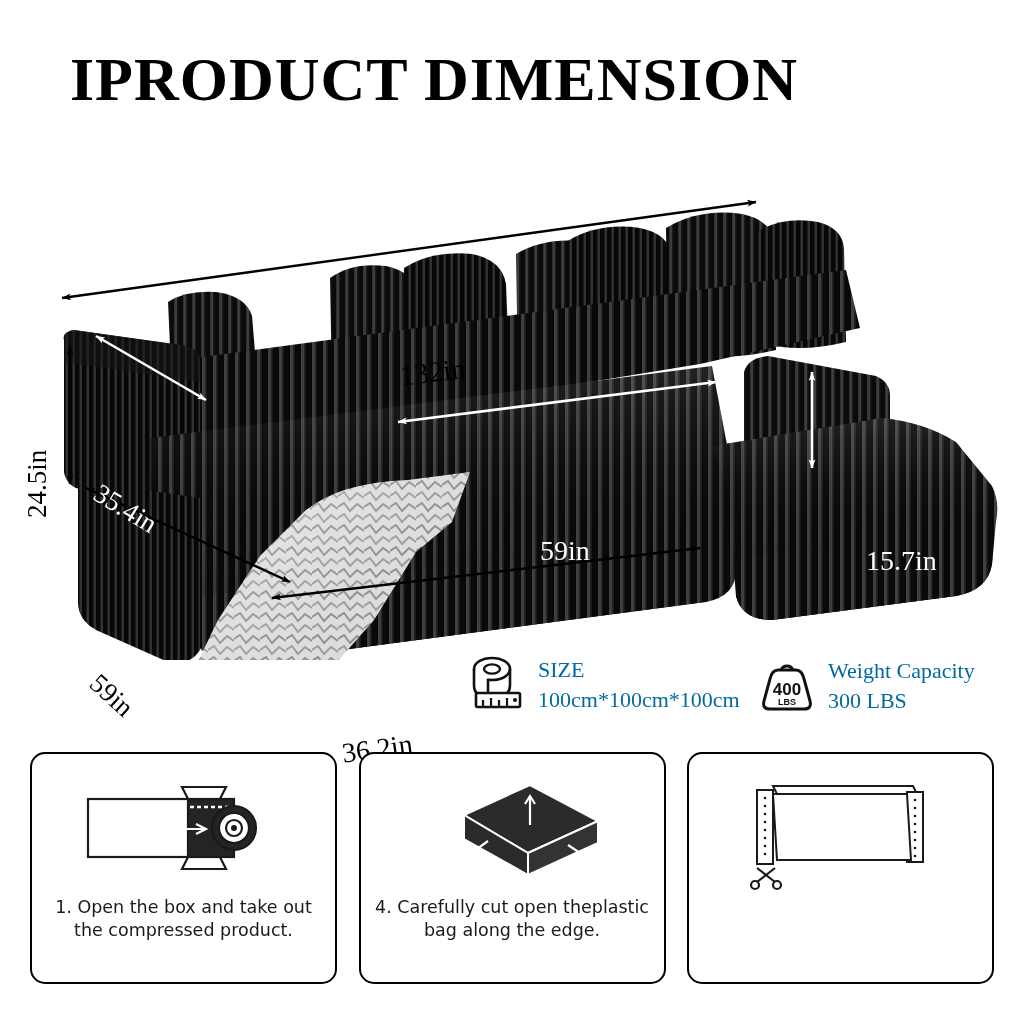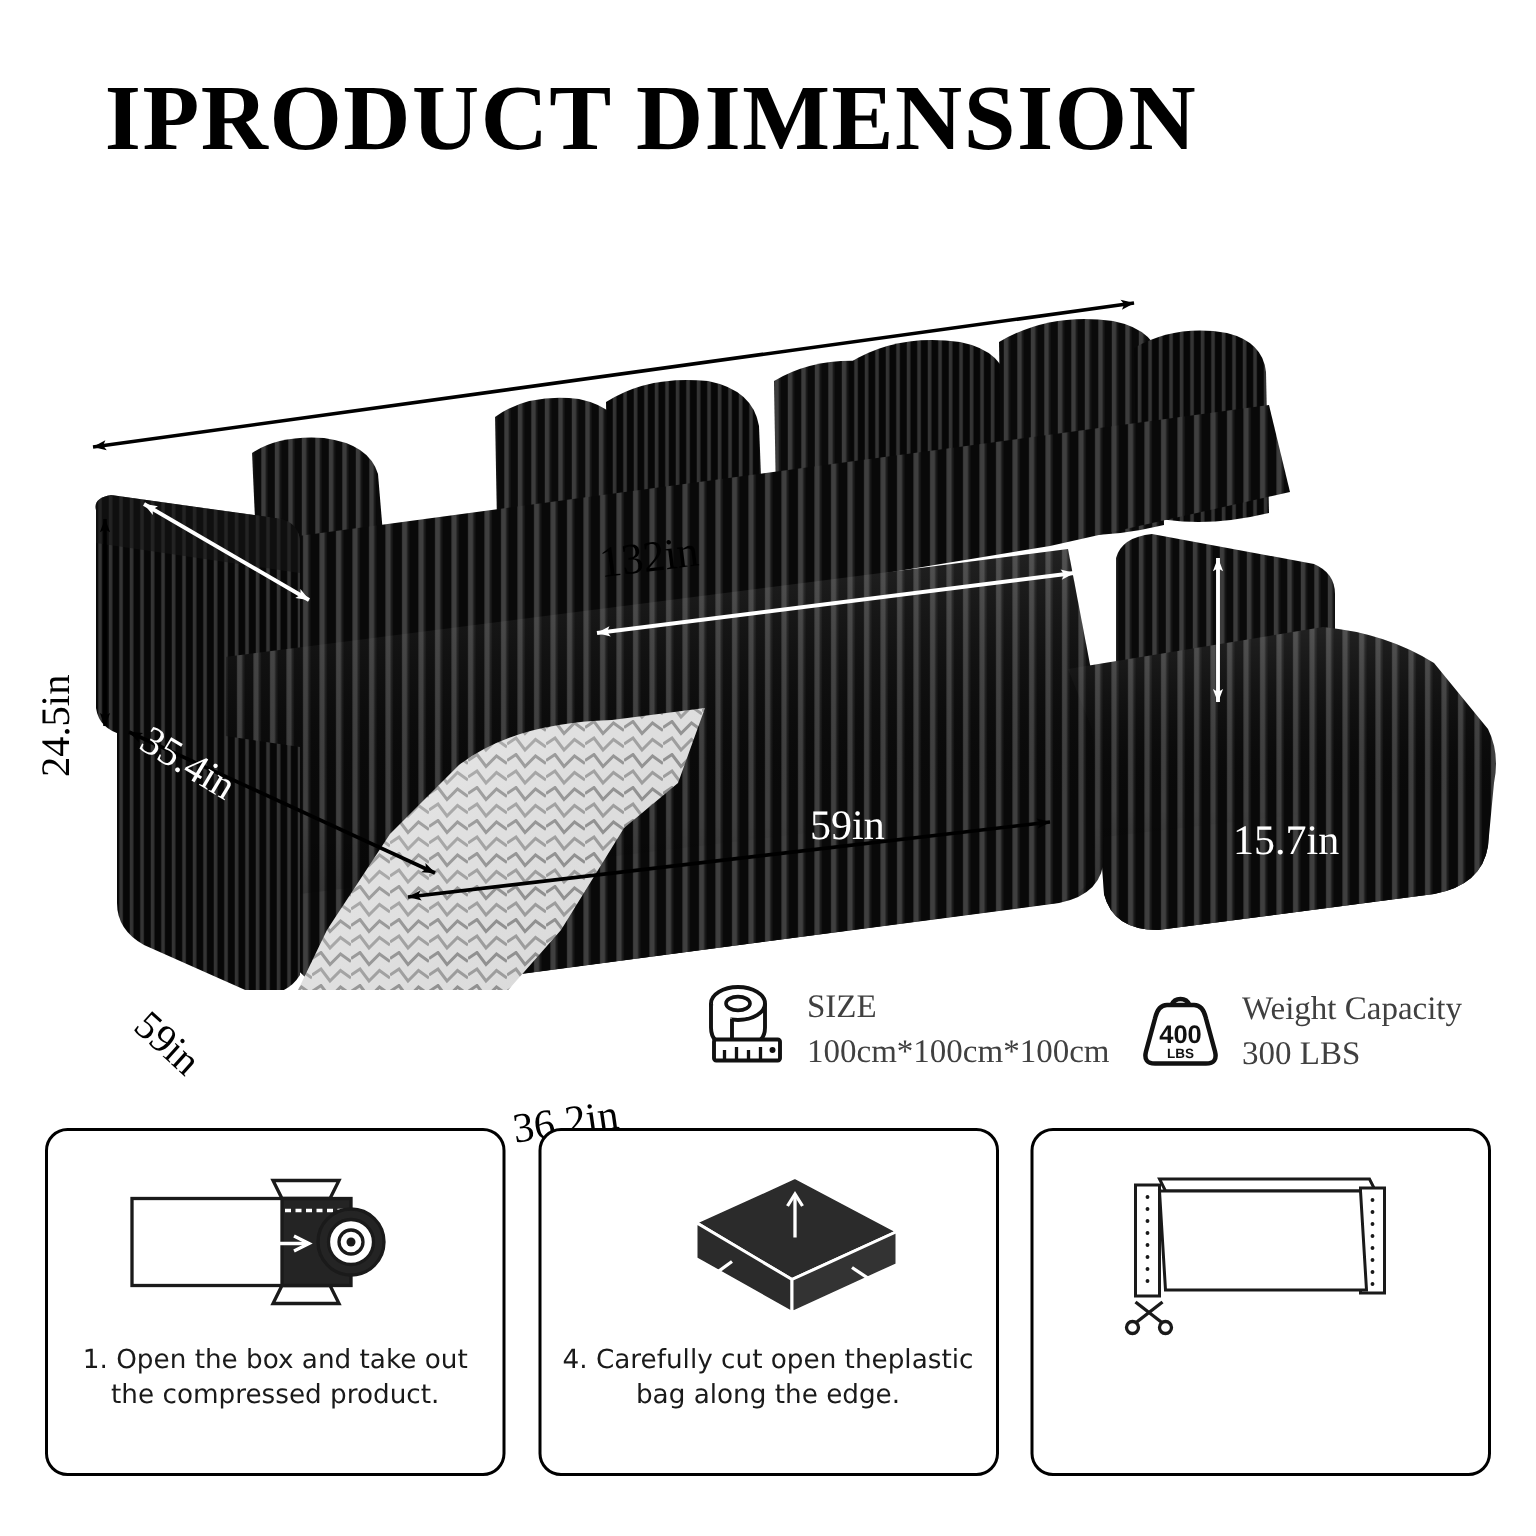--- a/index.html
+++ b/index.html
@@ -81,20 +81,21 @@
     transform: rotate(-8deg);
     transform-origin: left top;
   }
   #dim-59-mid {
     left: 540px; top: 385px;
     font-size: 28px;
   }
   #dim-157 {
     left: 822px; top: 395px;
     font-size: 28px;
+    padding-left: 44px;
   }
 
   
   #spec-row {
     position: absolute;
     left: 470px;
     top: 655px;
     width: 554px;
     height: 78px;
   }
@@ -105,21 +106,21 @@
   }
   #spec-size { left: 0px; top: 0px; }
   #spec-weight { left: 290px; top: 0px; }
   .spec-icon {
     flex: 0 0 auto;
     margin-right: 14px;
   }
   .spec-text {
     font-family: "Liberation Serif", serif;
     font-size: 22px;
-    color: #404040;
+    color: #0369a1;
     line-height: 1.35;
     white-space: nowrap;
   }
 
   
   #steps {
     position: absolute;
     left: 30px;
     top: 752px;
     width: 964px;

